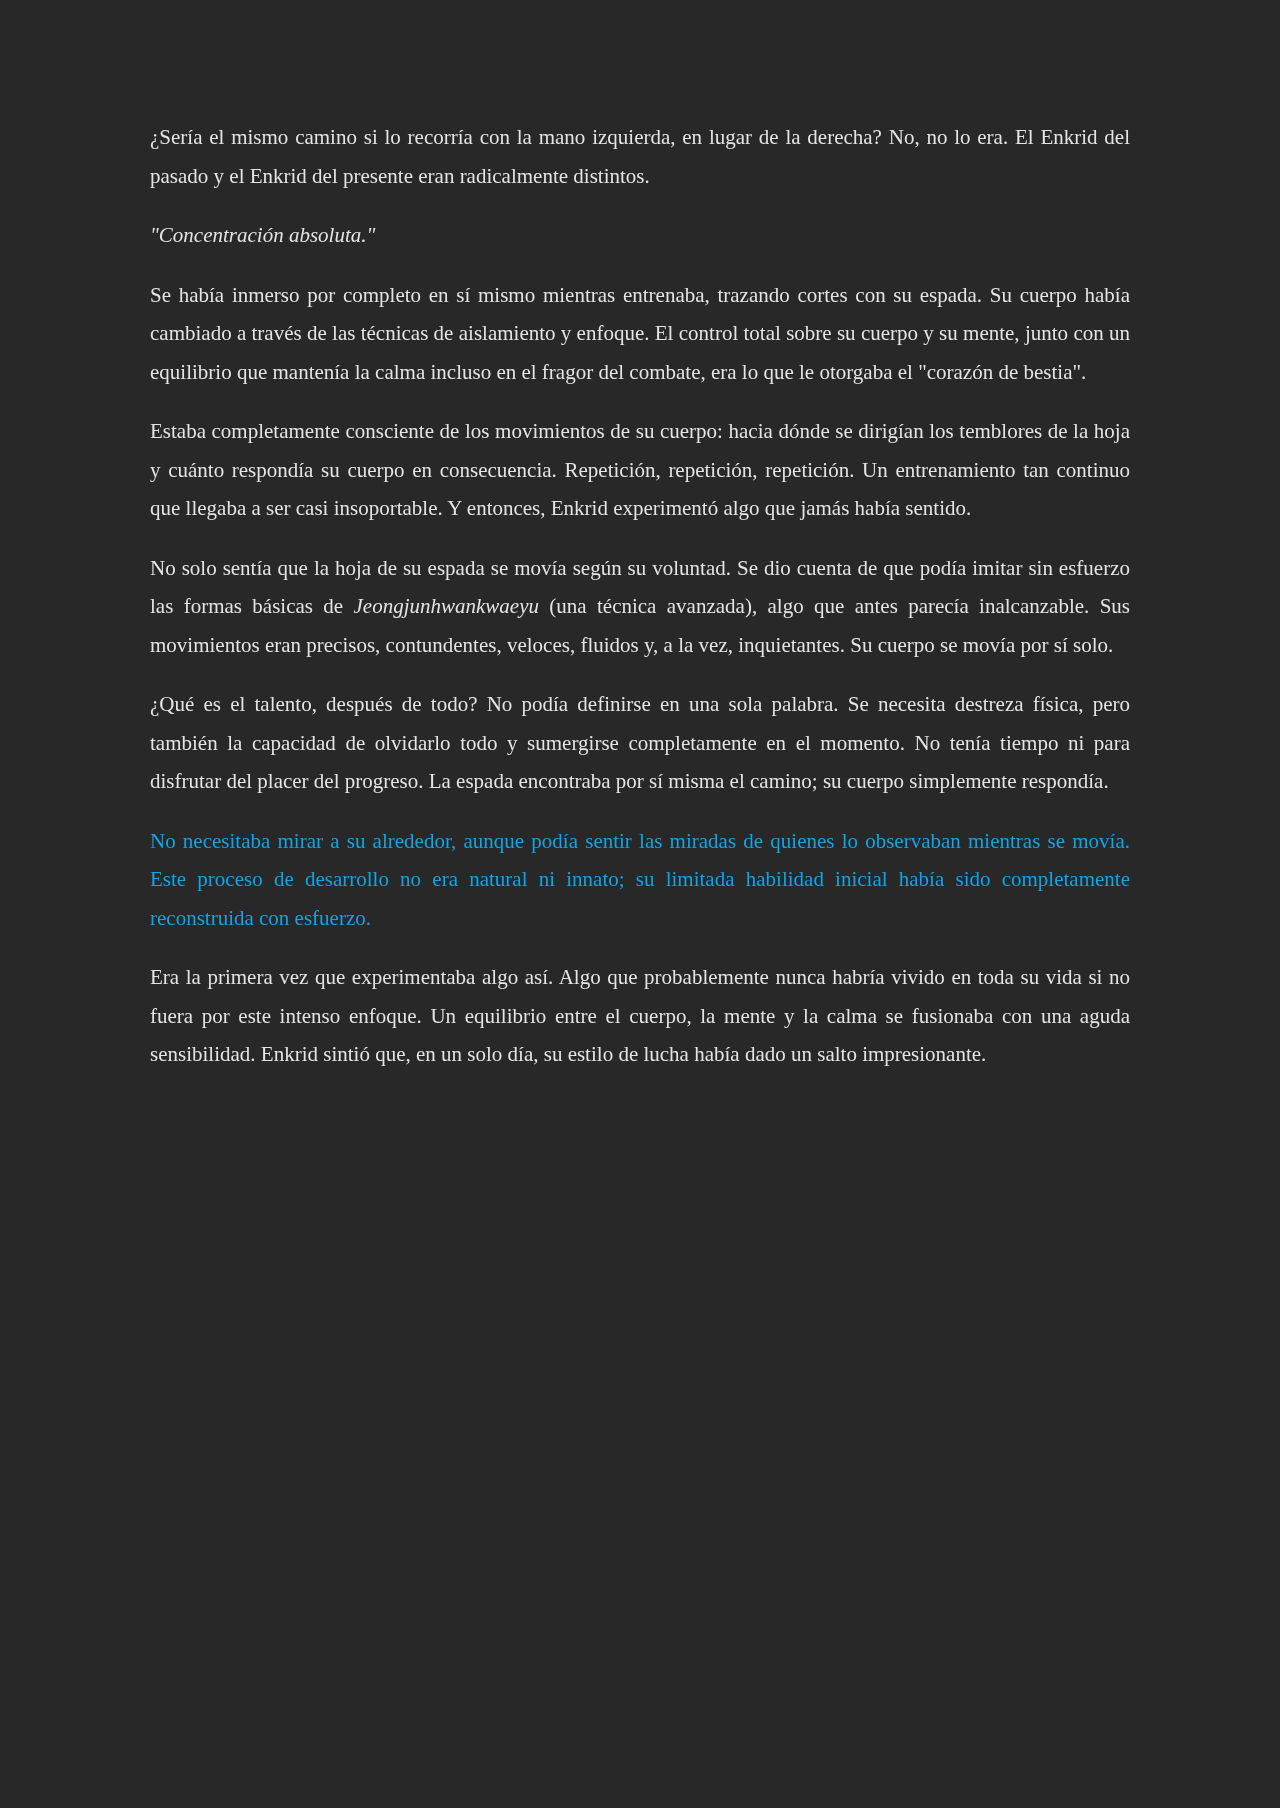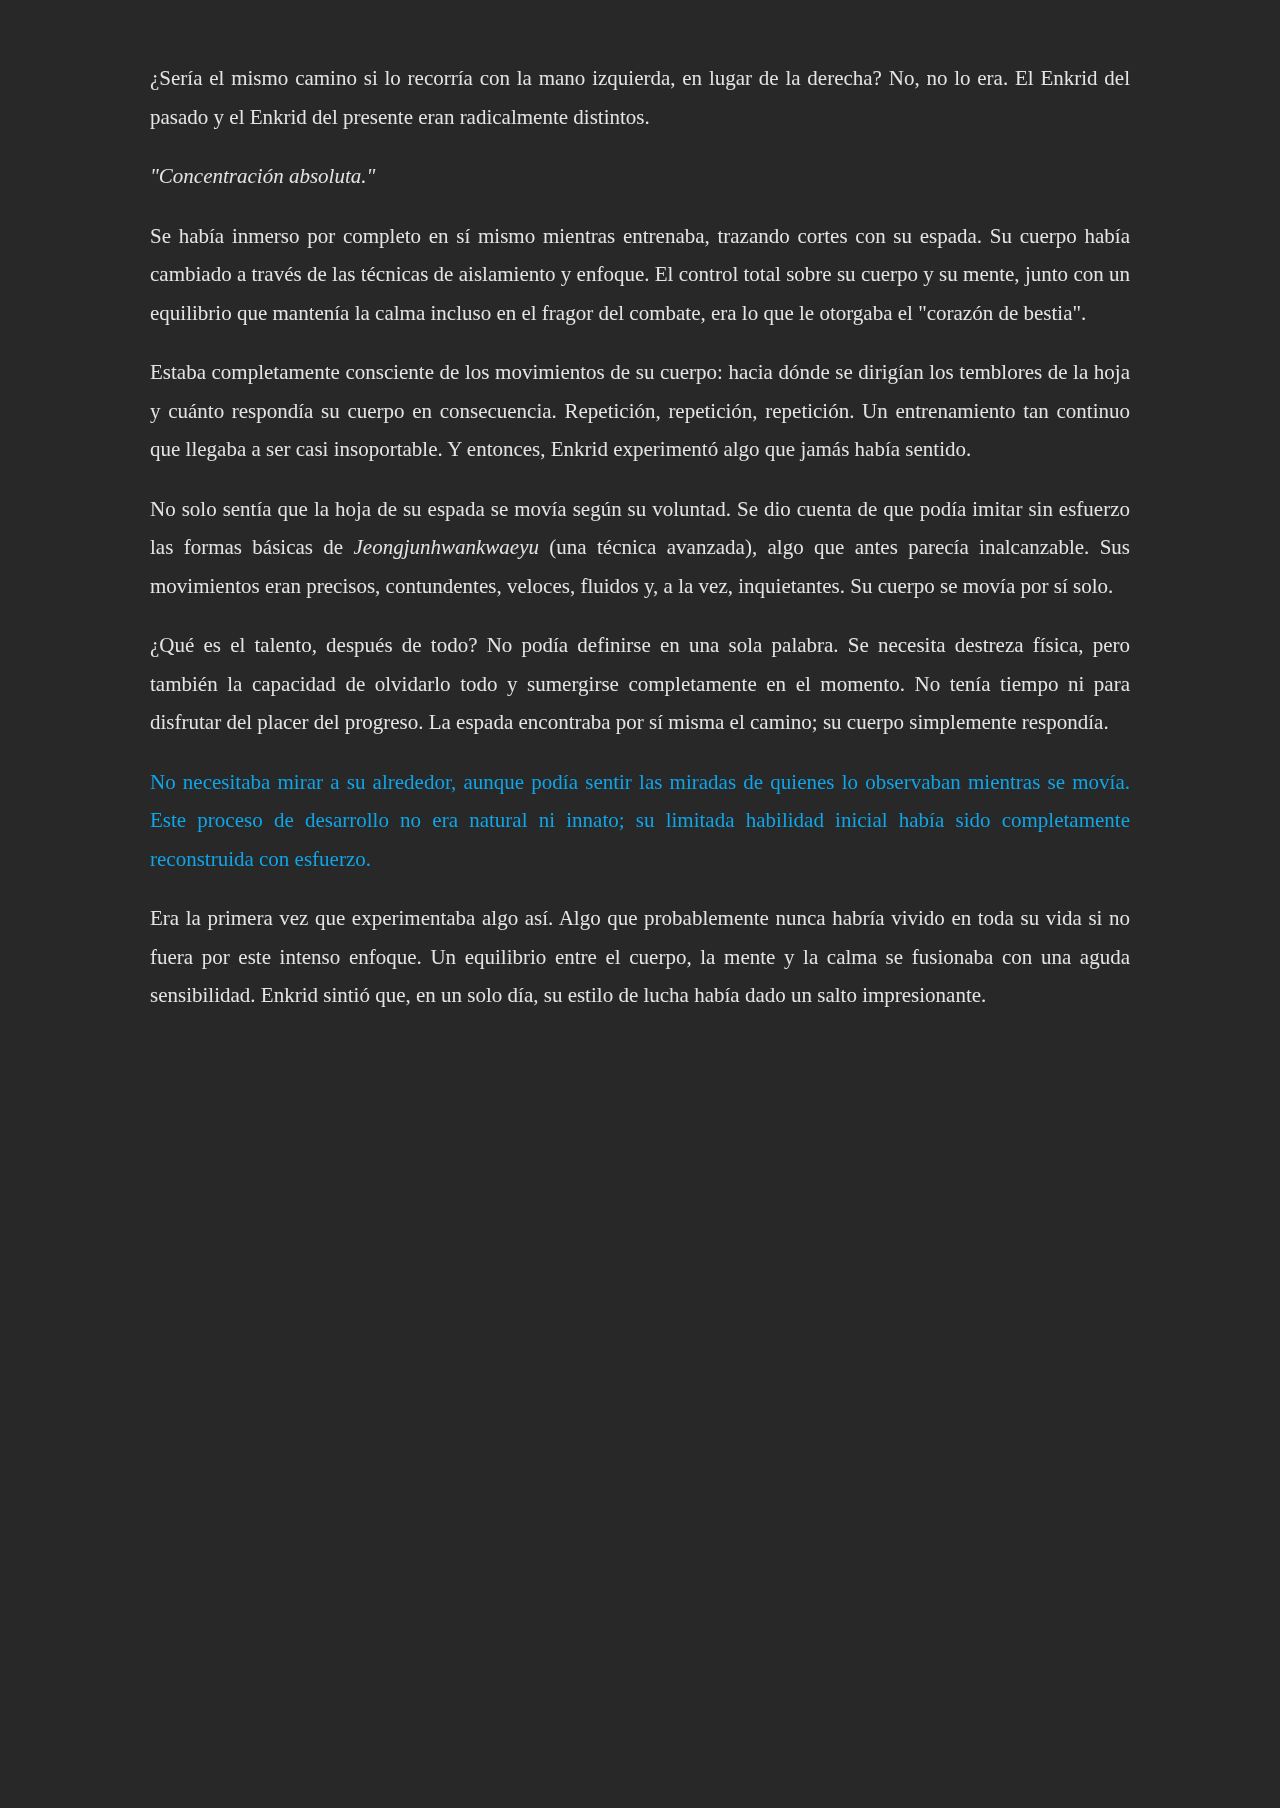--- a/index.html
+++ b/index.html
@@ -8,21 +8,21 @@
   }
   body {
     width: 1280px;
     height: 1808px;
     background: #282828;
     overflow: hidden;
   }
   .reader-page {
     width: 980px;
     margin: 0 auto;
-    padding-top: 59px;
+    padding-top: 118px;
     box-sizing: border-box;
   }
   .chapter p.para {
     font-family: "Liberation Serif", "DejaVu Serif", serif;
     font-size: 21px;
     line-height: 38.5px;
     color: #e4e4e4;
     text-align: justify;
     margin: 0 0 21px 0;
   }

